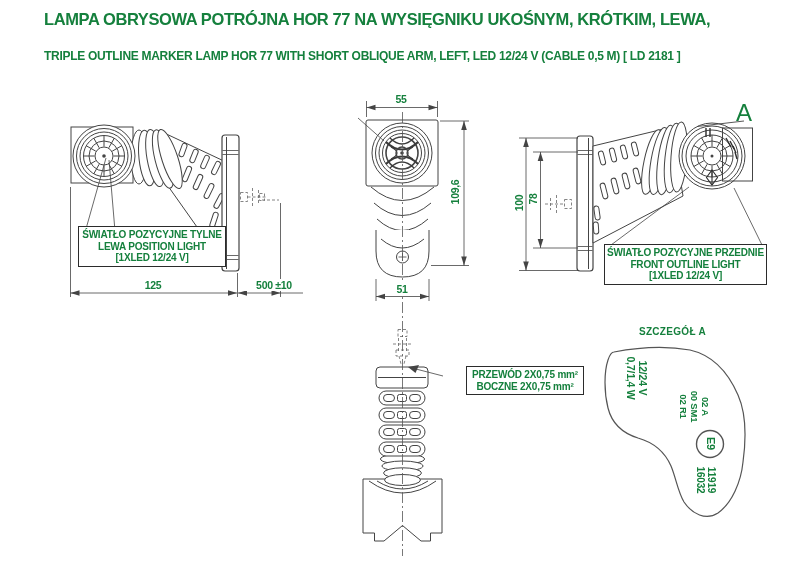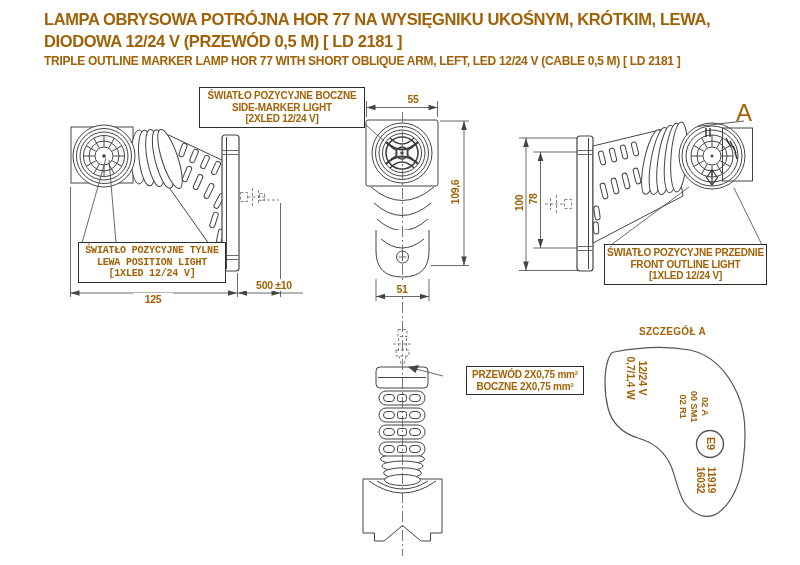--- a/index.html
+++ b/index.html
@@ -1,21 +1,21 @@
 <!DOCTYPE html>
 <html><head>
 <meta charset="utf-8">
 <style>
   html,body{margin:0;padding:0;background:#fff;}
   .stage{position:relative;width:800px;height:565px;background:#ffffff;overflow:hidden;
-         font-family:"Liberation Sans",sans-serif;color:#a16207;}
+         font-family:"Liberation Sans",sans-serif;color:#15803d;}
   svg.art{position:absolute;left:0;top:0;}
   .title-block{position:absolute;left:44px;top:8px;width:748px;}
   .title-main{font-size:16.5px;font-weight:bold;line-height:22px;letter-spacing:-0.4px;white-space:nowrap;}
-  .title-sub{font-size:12px;font-weight:bold;line-height:16px;letter-spacing:-0.3px;white-space:nowrap;margin-top:1px;}
+  .title-sub{font-size:12px;font-weight:bold;line-height:16px;letter-spacing:-0.3px;white-space:nowrap;margin-top:18px;}
   .callout{position:absolute;border:1.3px solid #2b2b2b;background:#fff;
            font-size:10px;font-weight:bold;line-height:11.5px;text-align:center;
            padding:2px 2px;letter-spacing:-0.2px;z-index:3;}
   .dim{position:absolute;font-size:10.5px;font-weight:bold;letter-spacing:-0.3px;
        text-align:center;background:#fff;z-index:2;white-space:nowrap;}
   .dim.vert{transform:rotate(-90deg);background:transparent;}
   .detail-heading{position:absolute;left:610px;top:326px;width:125px;text-align:center;
                   font-size:10px;font-weight:bold;letter-spacing:0.3px;}
   .callout-letter{position:absolute;left:736px;top:99px;font-size:24px;font-weight:400;z-index:2;}
   .mark{position:absolute;font-weight:bold;text-align:center;line-height:11px;
@@ -336,50 +336,44 @@
                C664,450 652,442 638,438
                C622,433 612,424 608,408
                C604,392 604,372 608,360
                C610,354 612,352 614,352 Z"></path>
       <circle cx="710" cy="444" r="13.5" stroke-width="1.4"></circle>
     </g>
   </svg>
 
   <div class="title-block">
     <div class="title-main">LAMPA OBRYSOWA POTRÓJNA HOR 77 NA WYSIĘGNIKU UKOŚNYM, KRÓTKIM, LEWA,</div>
-    <div class="title-main">DIODOWA 12/24 V (PRZEWÓD 0,5 M) [ LD 2181 ]</div>
     <div class="title-sub">TRIPLE OUTLINE MARKER LAMP HOR 77 WITH SHORT OBLIQUE ARM, LEFT, LED 12/24 V (CABLE 0,5 M) [ LD 2181 ]</div>
   </div>
 
-  <div class="callout" style="left:199px;top:87px;width:160px;">
-    <div>ŚWIATŁO POZYCYJNE BOCZNE</div>
-    <div>SIDE-MARKER LIGHT</div>
-    <div>[2XLED 12/24 V]</div>
-  </div>
-
-  <div class="callout" style="left:78px;top:242px;width:142px;font-family:Liberation Mono, monospace;">
+
+  <div class="callout" style="left:78px;top:226px;width:142px;">
     <div>ŚWIATŁO POZYCYJNE TYLNE</div>
     <div>LEWA POSITION LIGHT</div>
     <div>[1XLED 12/24 V]</div>
   </div>
 
   <div class="callout" style="left:604px;top:244px;width:157px;">
     <div>ŚWIATŁO POZYCYJNE PRZEDNIE</div>
     <div>FRONT OUTLINE LIGHT</div>
     <div>[1XLED 12/24 V]</div>
   </div>
 
   <div class="callout" style="left:466px;top:366px;width:112px;">
     <div>PRZEWÓD 2X0,75 mm²</div>
     <div>BOCZNE 2X0,75 mm²</div>
   </div>
 
-  <div class="dim" style="left:133px;top:293px;width:40px;">125</div>
+  <div class="dim" style="left:133px;top:279px;width:40px;">125</div>
   <div class="dim" style="left:244px;top:279px;width:60px;">500 ±10</div>
-  <div class="dim" style="left:398px;top:93px;width:30px;">55</div>
+  <div class="dim" style="left:386px;top:93px;width:30px;">55</div>
   <div class="dim" style="left:387px;top:283px;width:30px;">51</div>
   <div class="dim vert" style="left:438px;top:186px;width:34px;">109,6</div>
   <div class="dim vert" style="left:502px;top:197px;width:34px;">100</div>
   <div class="dim vert" style="left:521px;top:193px;width:24px;">78</div>
 
   <div class="callout-letter">A</div>
   <div class="detail-heading">SZCZEGÓŁ A</div>
 
   <div class="mark" style="left:610px;top:366px;width:54px;font-size:10.5px;line-height:12px;">
     <div>12/24 V</div>

